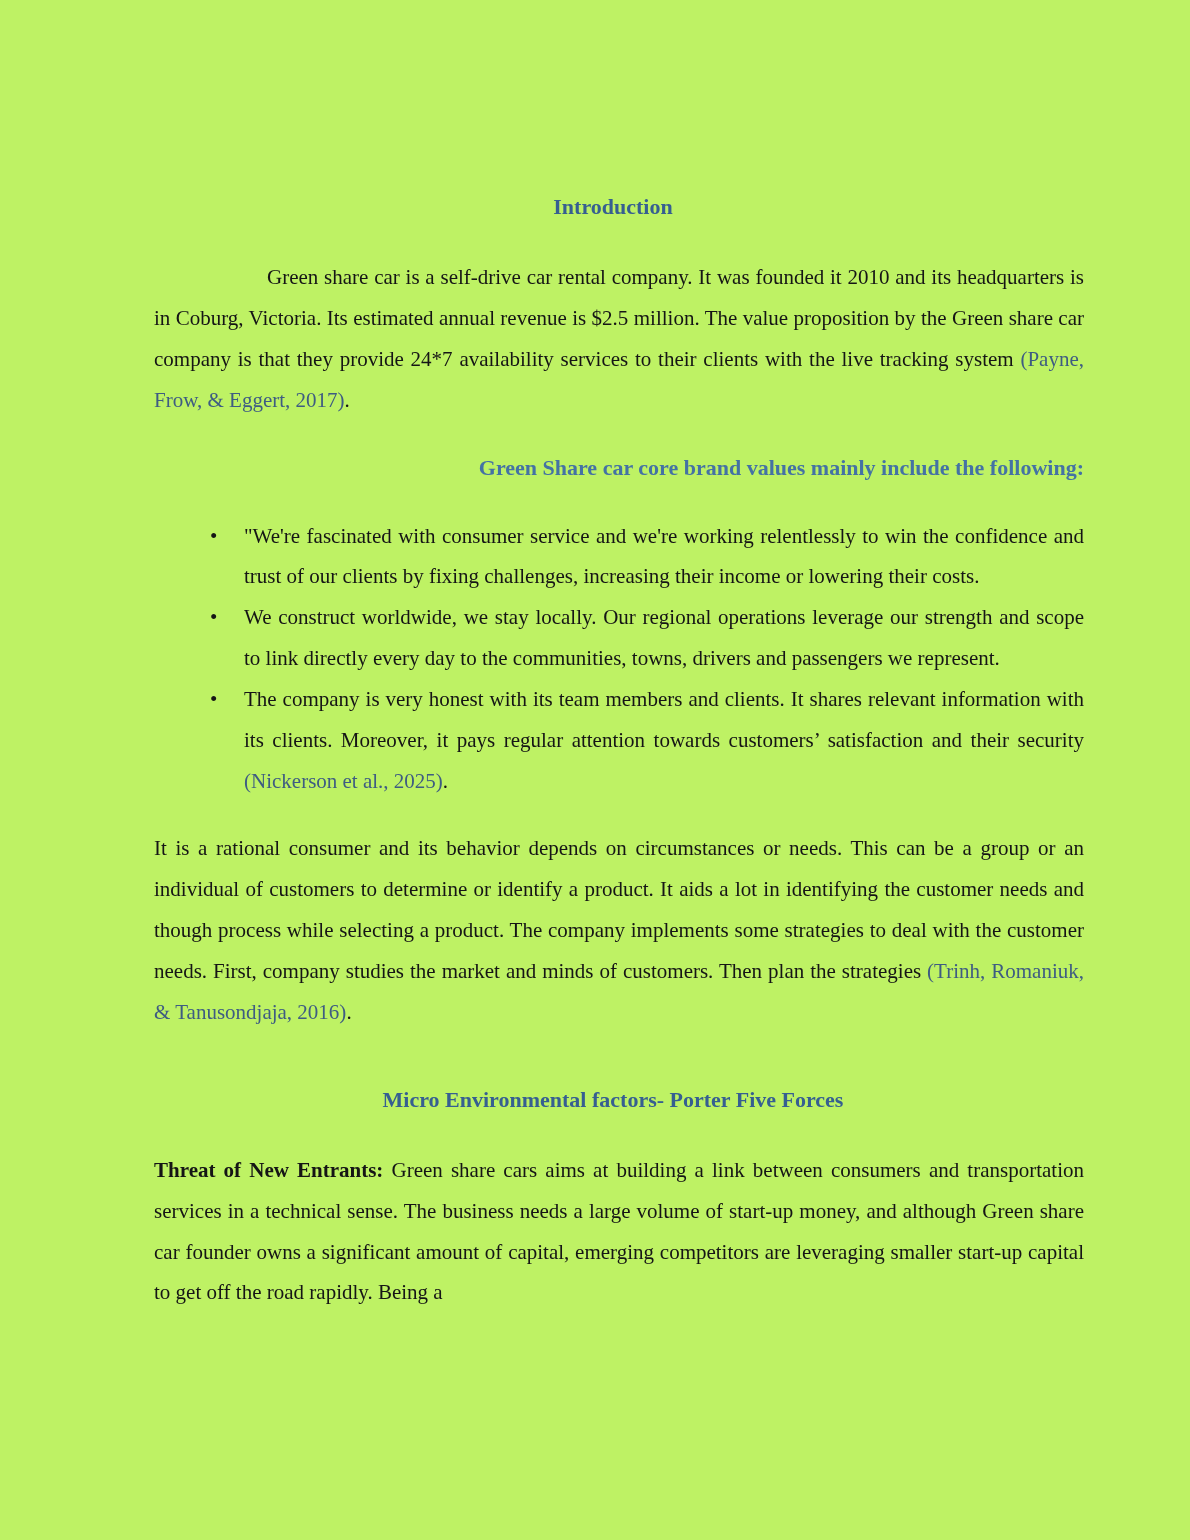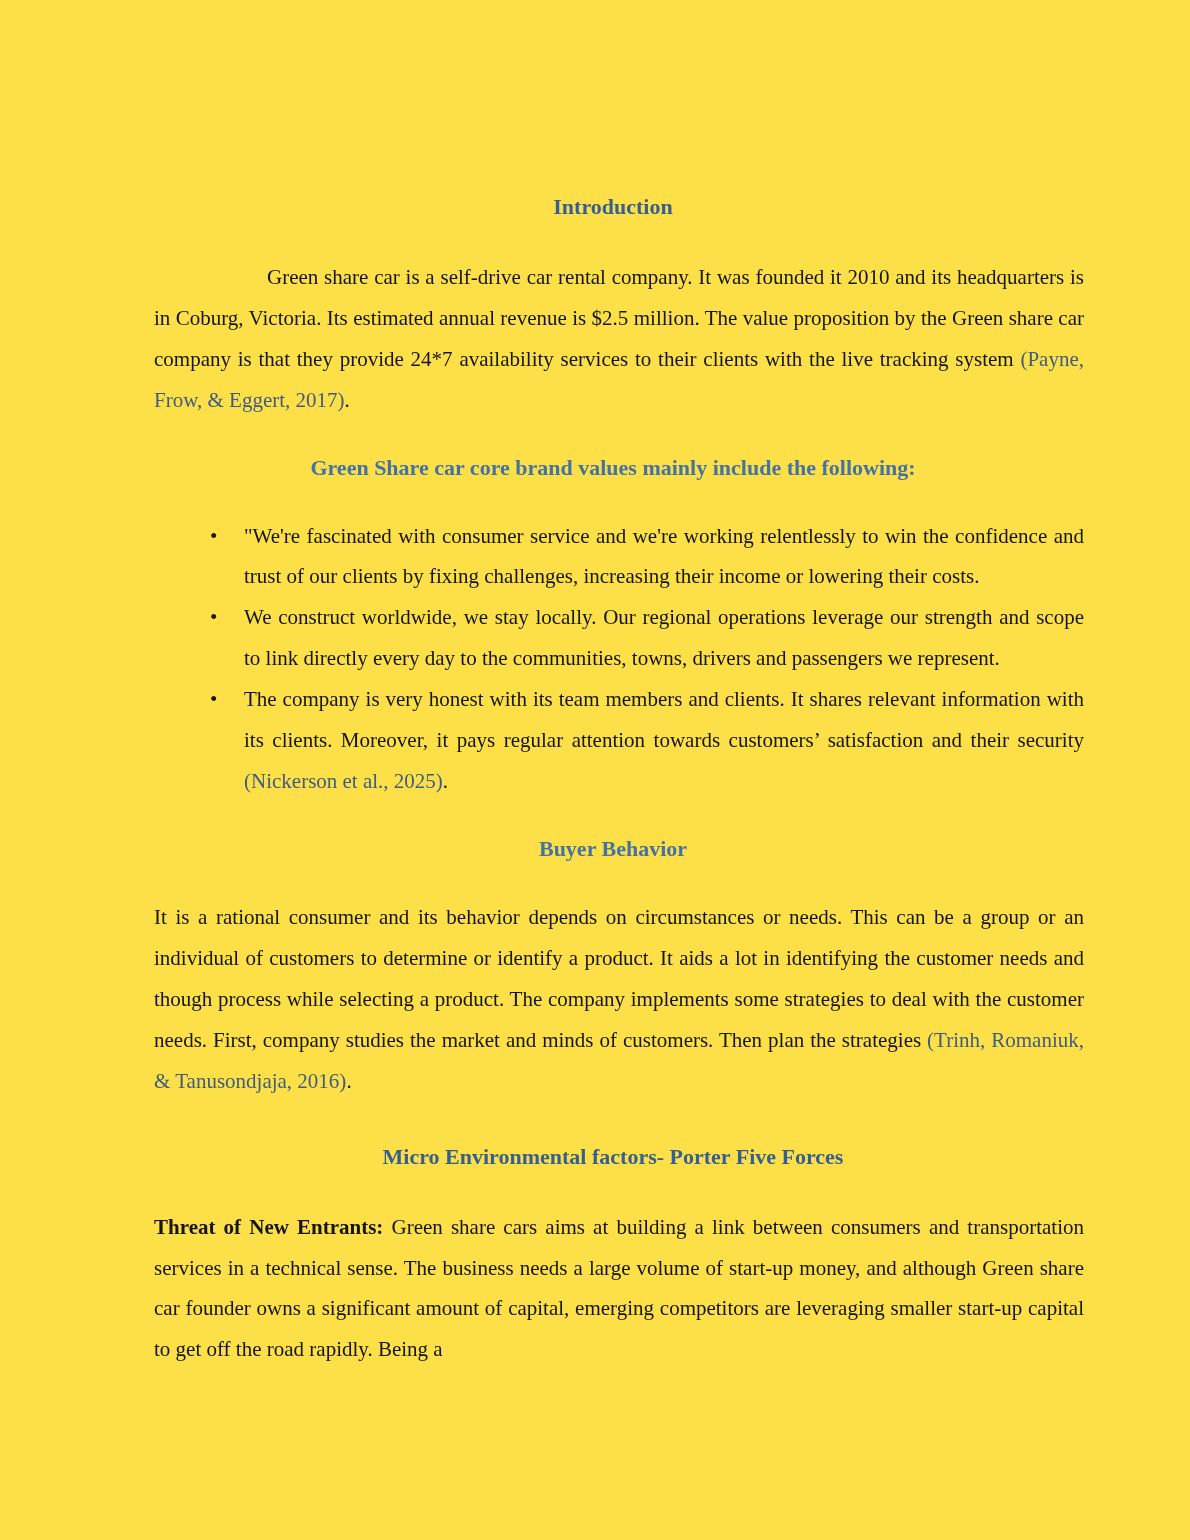--- a/index.html
+++ b/index.html
@@ -9,39 +9,39 @@
   }
   body {
     width: 1190px;
     font-family: "Liberation Serif", serif;
   }
   .page {
     width: 1190px;
     min-height: 1540px;
     box-sizing: border-box;
     padding: 186px 106px 80px 142px;
-    background: #fde047;
+    background: #bef264;
     color: #151515;
   }
   .doc {
     font-size: 21px;
     line-height: 1.95;
   }
   .center-heading {
     text-align: center;
     font-size: 22px;
     font-weight: bold;
     color: #365f91;
     margin: 0 0 28px 0;
   }
   .sub-heading {
     font-size: 22px;
     font-weight: bold;
     color: #4472a4;
-    text-align: center;
+    text-align: right;
     margin: 13px 0 26px 0;
   }
   p.body-par {
     margin: 0 0 26px 12px;
     text-align: justify;
   }
   p.first-indent {
     text-indent: 113px;
   }
   .cite {
@@ -78,21 +78,20 @@
   <p class="body-par first-indent"><span>Green share car is a self-drive car rental company. It was founded it 2010 and its headquarters is in Coburg, Victoria. Its estimated annual revenue is $2.5 million. The value proposition by the Green share car company is that they provide 24*7 availability services to their clients with the live tracking system </span><span class="cite">(Payne, Frow, &amp; Eggert, 2017)</span><span>.</span></p>
 
   <h2 class="sub-heading">Green Share car core brand values mainly include the following:</h2>
 
   <ul class="bullet-list">
     <li><span class="bullet-dot">•</span><span>"We're fascinated with consumer service and we're working relentlessly to win the confidence and trust of our clients by fixing challenges, increasing their income or lowering their costs.</span><span class="cite"></span><span></span></li>
     <li><span class="bullet-dot">•</span><span>We construct worldwide, we stay locally. Our regional operations leverage our strength and scope to link directly every day to the communities, towns, drivers and passengers we represent.</span><span class="cite"></span><span></span></li>
     <li><span class="bullet-dot">•</span><span>The company is very honest with its team members and clients. It shares relevant information with its clients. Moreover, it pays regular attention towards customers’ satisfaction and their security </span><span class="cite">(Nickerson et al., 2025)</span><span>.</span></li>
   </ul>
 
-  <h2 class="sub-heading">Buyer Behavior</h2>
 
   <p class="body-par"><span>It is a rational consumer and its behavior depends on circumstances or needs. This can be a group or an individual of customers to determine or identify a product. It aids a lot in identifying the customer needs and though process while selecting a product. The company implements some strategies to deal with the customer needs. First, company studies the market and minds of customers. Then plan the strategies </span><span class="cite">(Trinh, Romaniuk, &amp; Tanusondjaja, 2016)</span><span>.</span></p>
 
-  <h2 class="center-heading" style="margin-top:34px;font-family:Liberation Serif, serif;">Micro Environmental factors- Porter Five Forces</h2>
+  <h2 class="center-heading" style="margin-top:46px;font-family:Liberation Serif, serif;">Micro Environmental factors- Porter Five Forces</h2>
 
   <p class="body-par"><span class="bold-lead">Threat of New Entrants:</span><span> Green share cars aims at building a link between consumers and transportation services in a technical sense. The business needs a large volume of start-up money, and although Green share car founder owns a significant amount of capital, emerging competitors are leveraging smaller start-up capital to get off the road rapidly. Being a</span></p>
 
 </div>
 
 </body></html>

